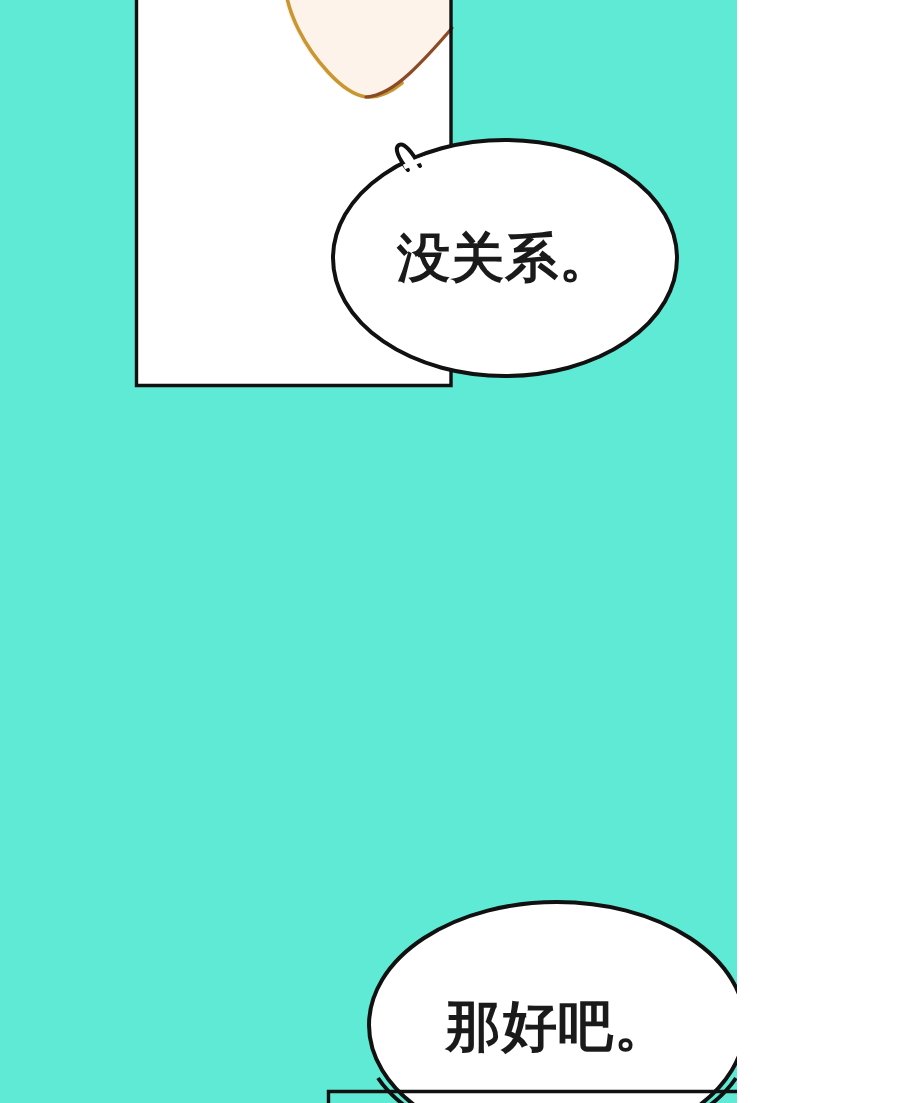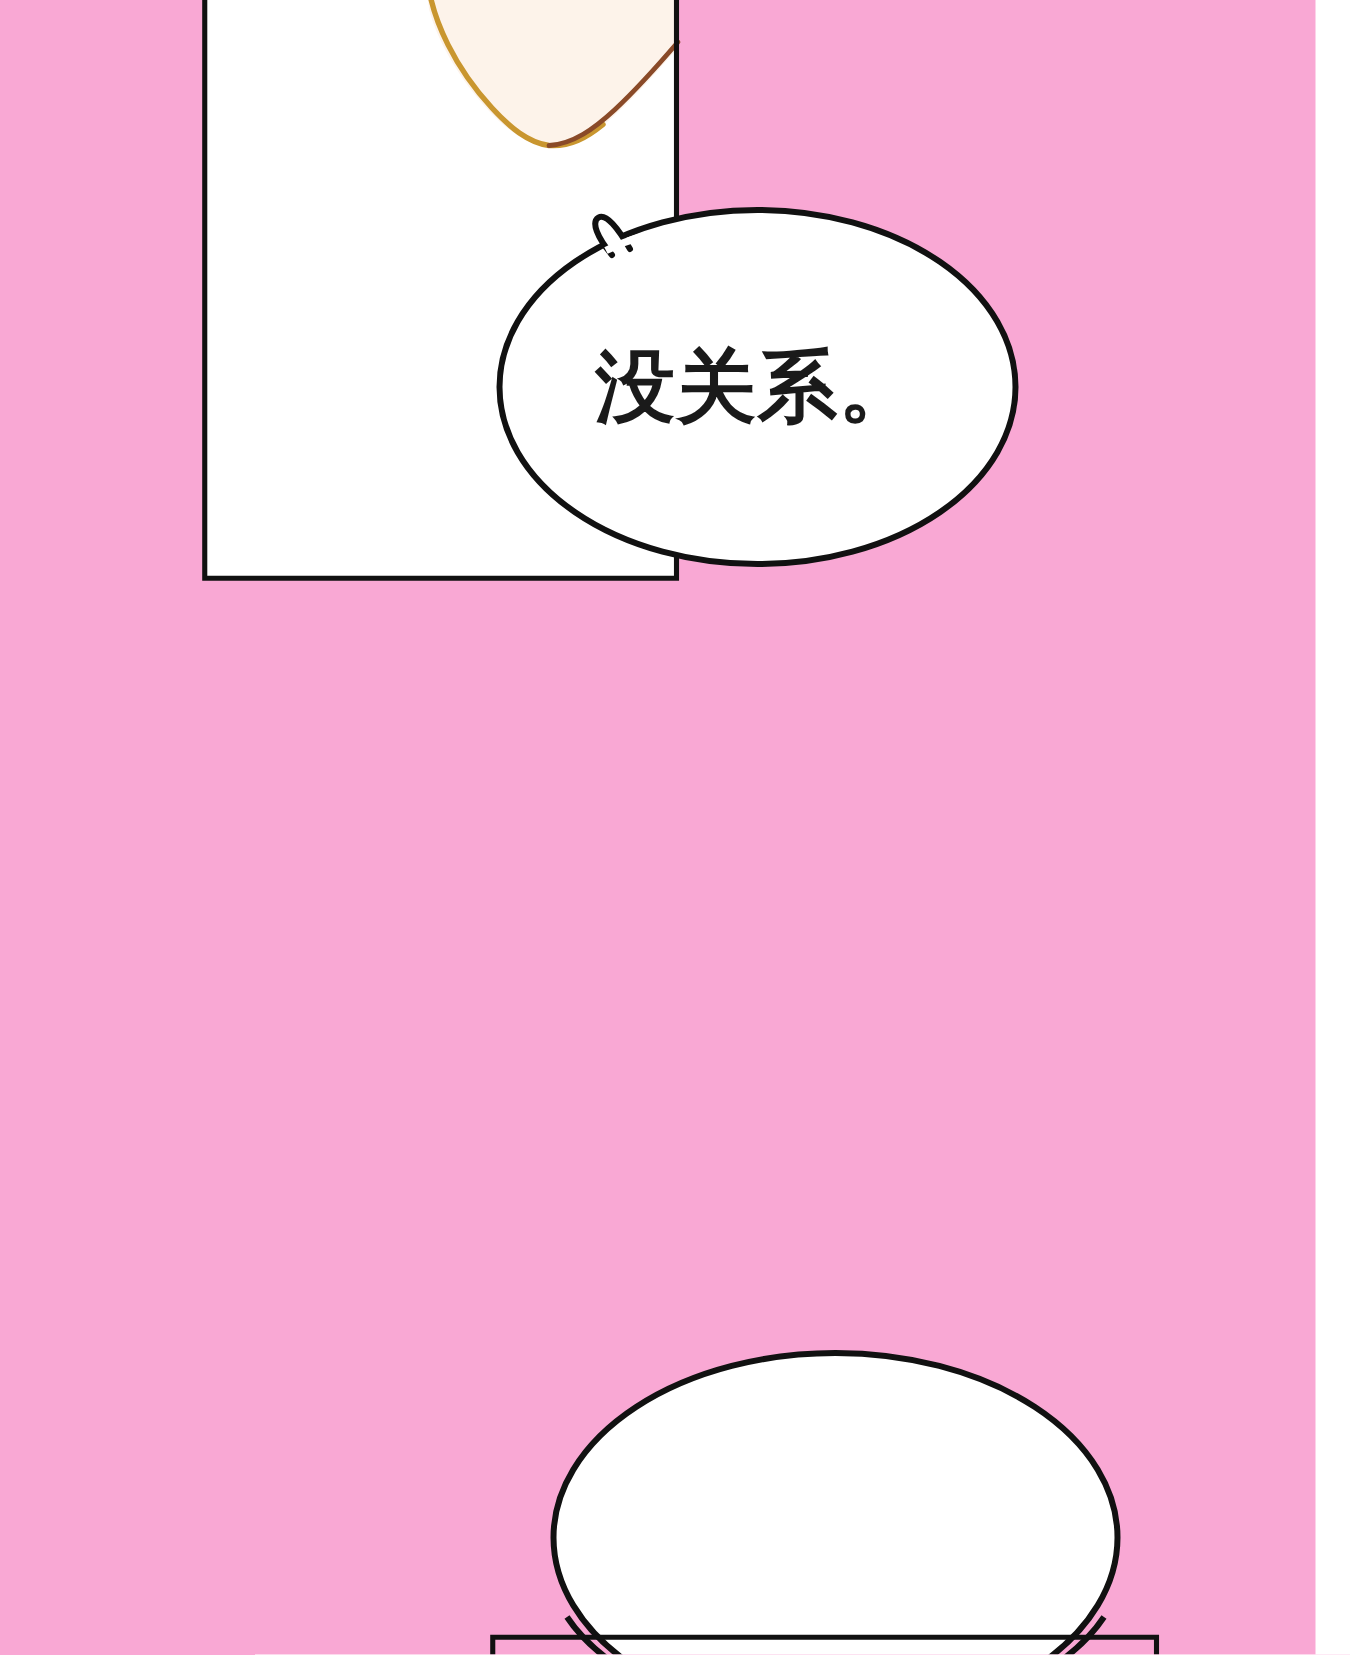--- a/index.html
+++ b/index.html
@@ -6,23 +6,23 @@
   html, body {
     margin: 0;
     padding: 0;
     background: #ffffff;
   }
   body {
     font-family: "Liberation Sans", "DejaVu Sans", sans-serif;
   }
   #page {
     position: relative;
-    width: 877px;
+    width: 737px;
     height: 1103px;
-    background: #f9a8d4;
+    background: #5eead4;
     overflow: hidden;
   }
   .layer {
     position: absolute;
     left: 0;
     top: 0;
     width: 900px;
     height: 1103px;
   }
   .bubble-text {
@@ -103,14 +103,15 @@
     <g>
       <path d="M 378 1078
                C 398 1108 440 1132 490 1143" fill="none" stroke="#111111" stroke-width="4"></path>
       <path d="M 736 1078
                C 716 1108 674 1132 624 1143" fill="none" stroke="#111111" stroke-width="4"></path>
     </g>
   </svg>
 
   <div id="bubble1-text" class="bubble-text">没关系。</div>
 
+  <div id="bubble2-text" class="bubble-text">那好吧。</div>
 
 </div>
 
 </body></html>

